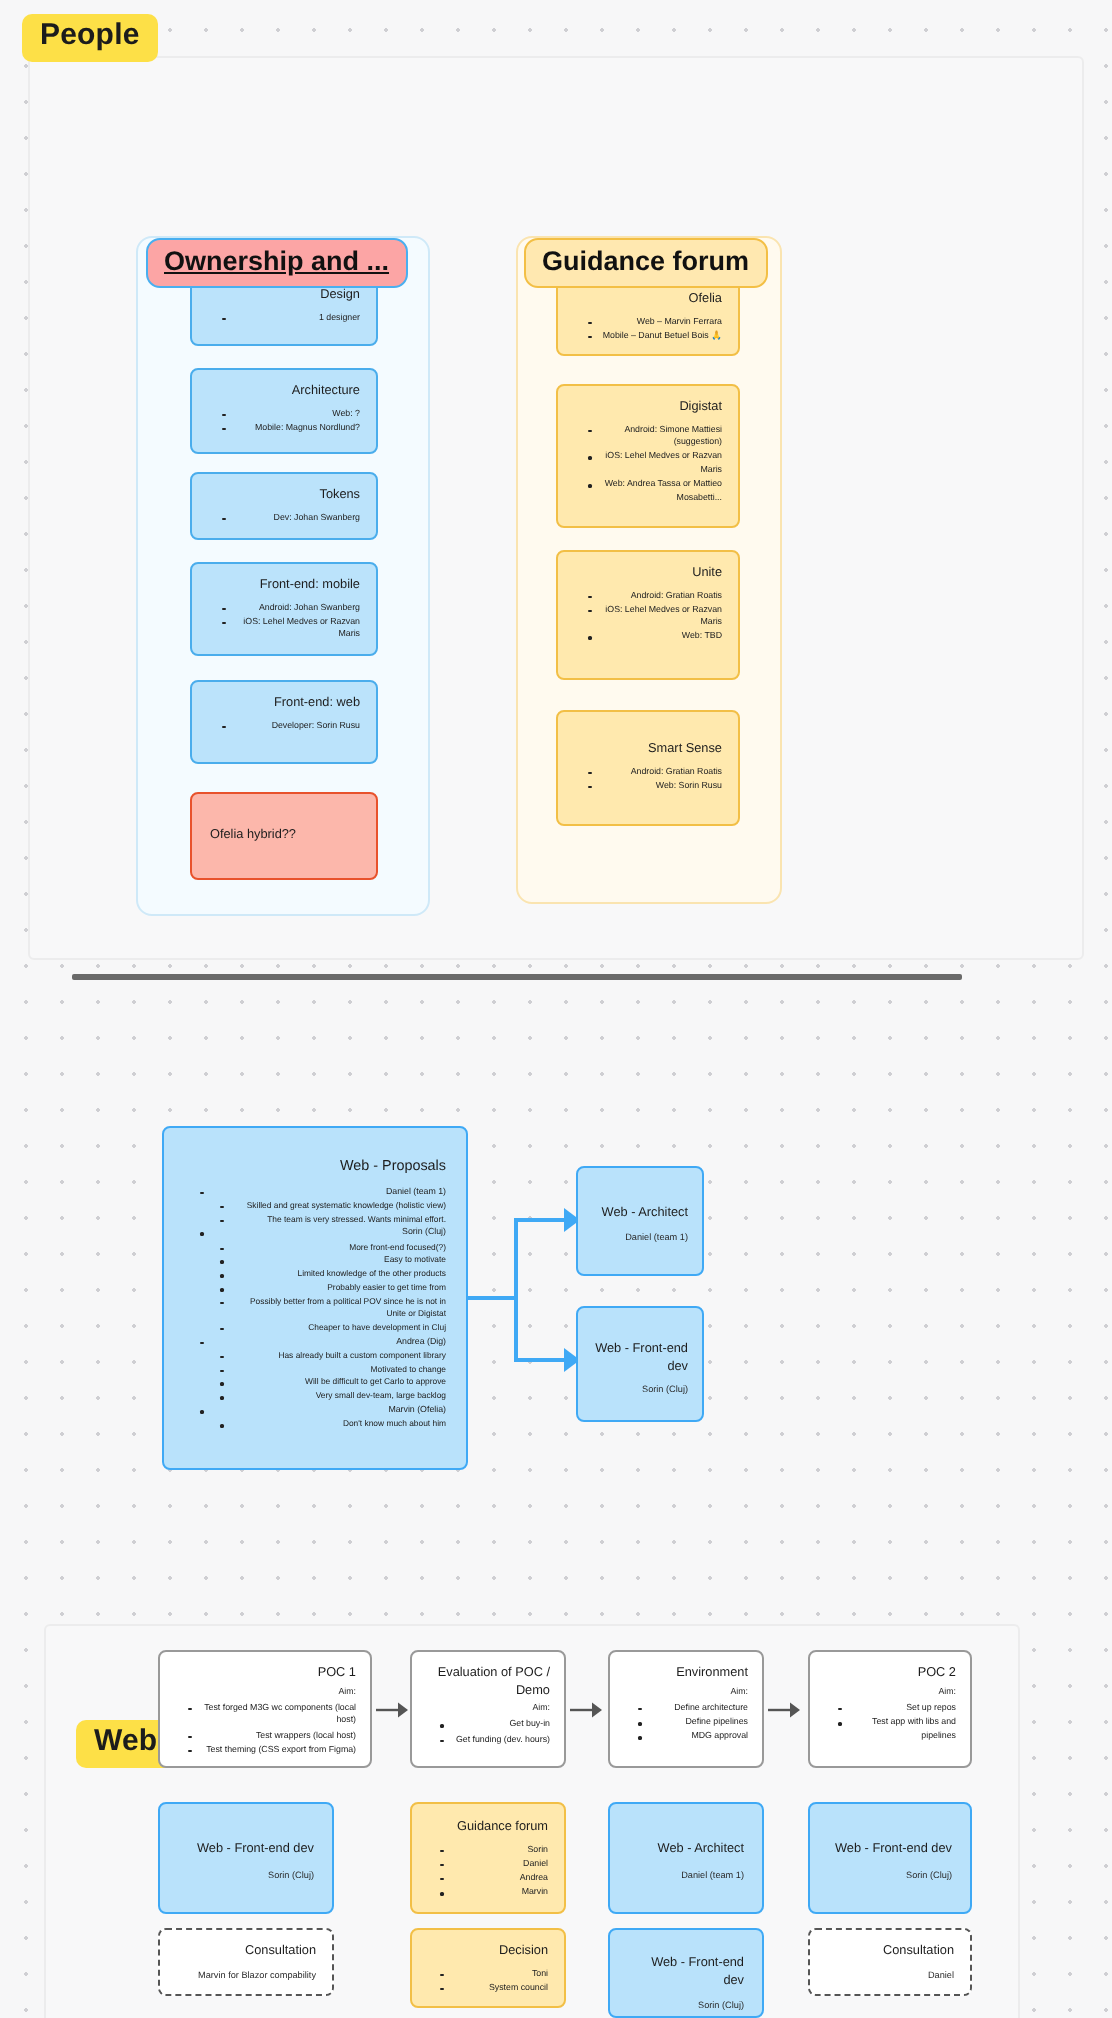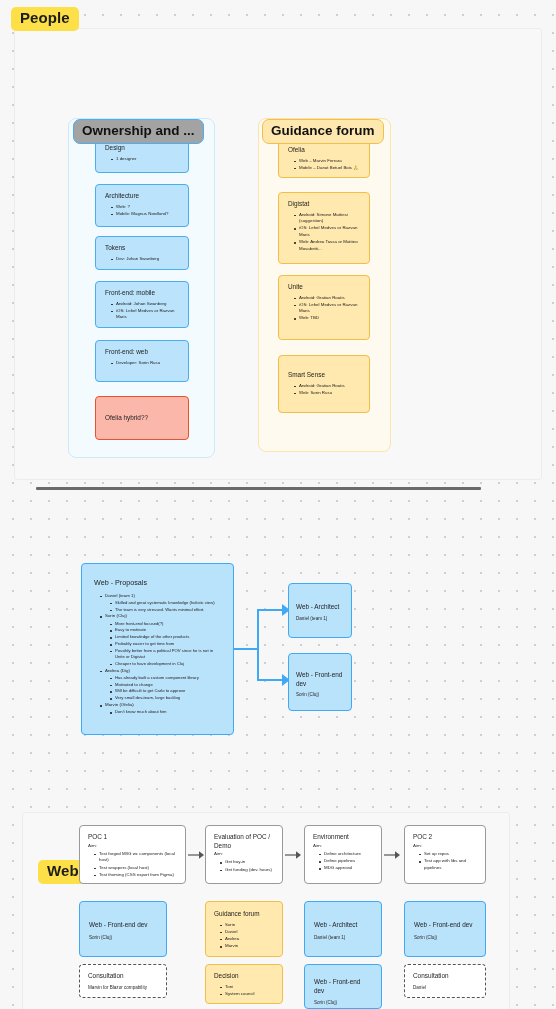--- a/index.html
+++ b/index.html
@@ -44,28 +44,29 @@
   .group-title {
     position:absolute;
     border-radius:7px;
     font-size:13.5px;
     font-weight:700;
     padding:3px 8px 4px 8px;
     white-space:nowrap;
     line-height:1.15;
     z-index:5;
   }
-  .group-title.blue { background:#a3a3a3; border:1px solid #49aff0; color:#111; }
+  .group-title.blue { background:#fca5a5; border:1px solid #49aff0; color:#111;text-decoration:underline; }
   .group-title.yellow { background:#ffe8b0; border:1px solid #f3bf45; color:#111; }
 
   .card {
     position:absolute;
     border-radius:4px;
     padding:7px 8px 7px 9px;
     overflow:hidden;
+    text-align:right;
   }
   .card.blue { background:#bbe3fb; border:1px solid #4aadec; }
   .card.yellow { background:#ffe9ae; border:1px solid #f2bf46; }
   .card.red { background:#fcb7ab; border:1px solid #e8522c; }
   .card.white { background:#ffffff; border:1px solid #999999; }
   .card.dashed { background:#ffffff; border:1px dashed #555555; }
   .card.plain-blue { background:#b9e2fb; border:1px solid #3fa9f5; }
 
   .card-title {
     font-size:6.4px;

